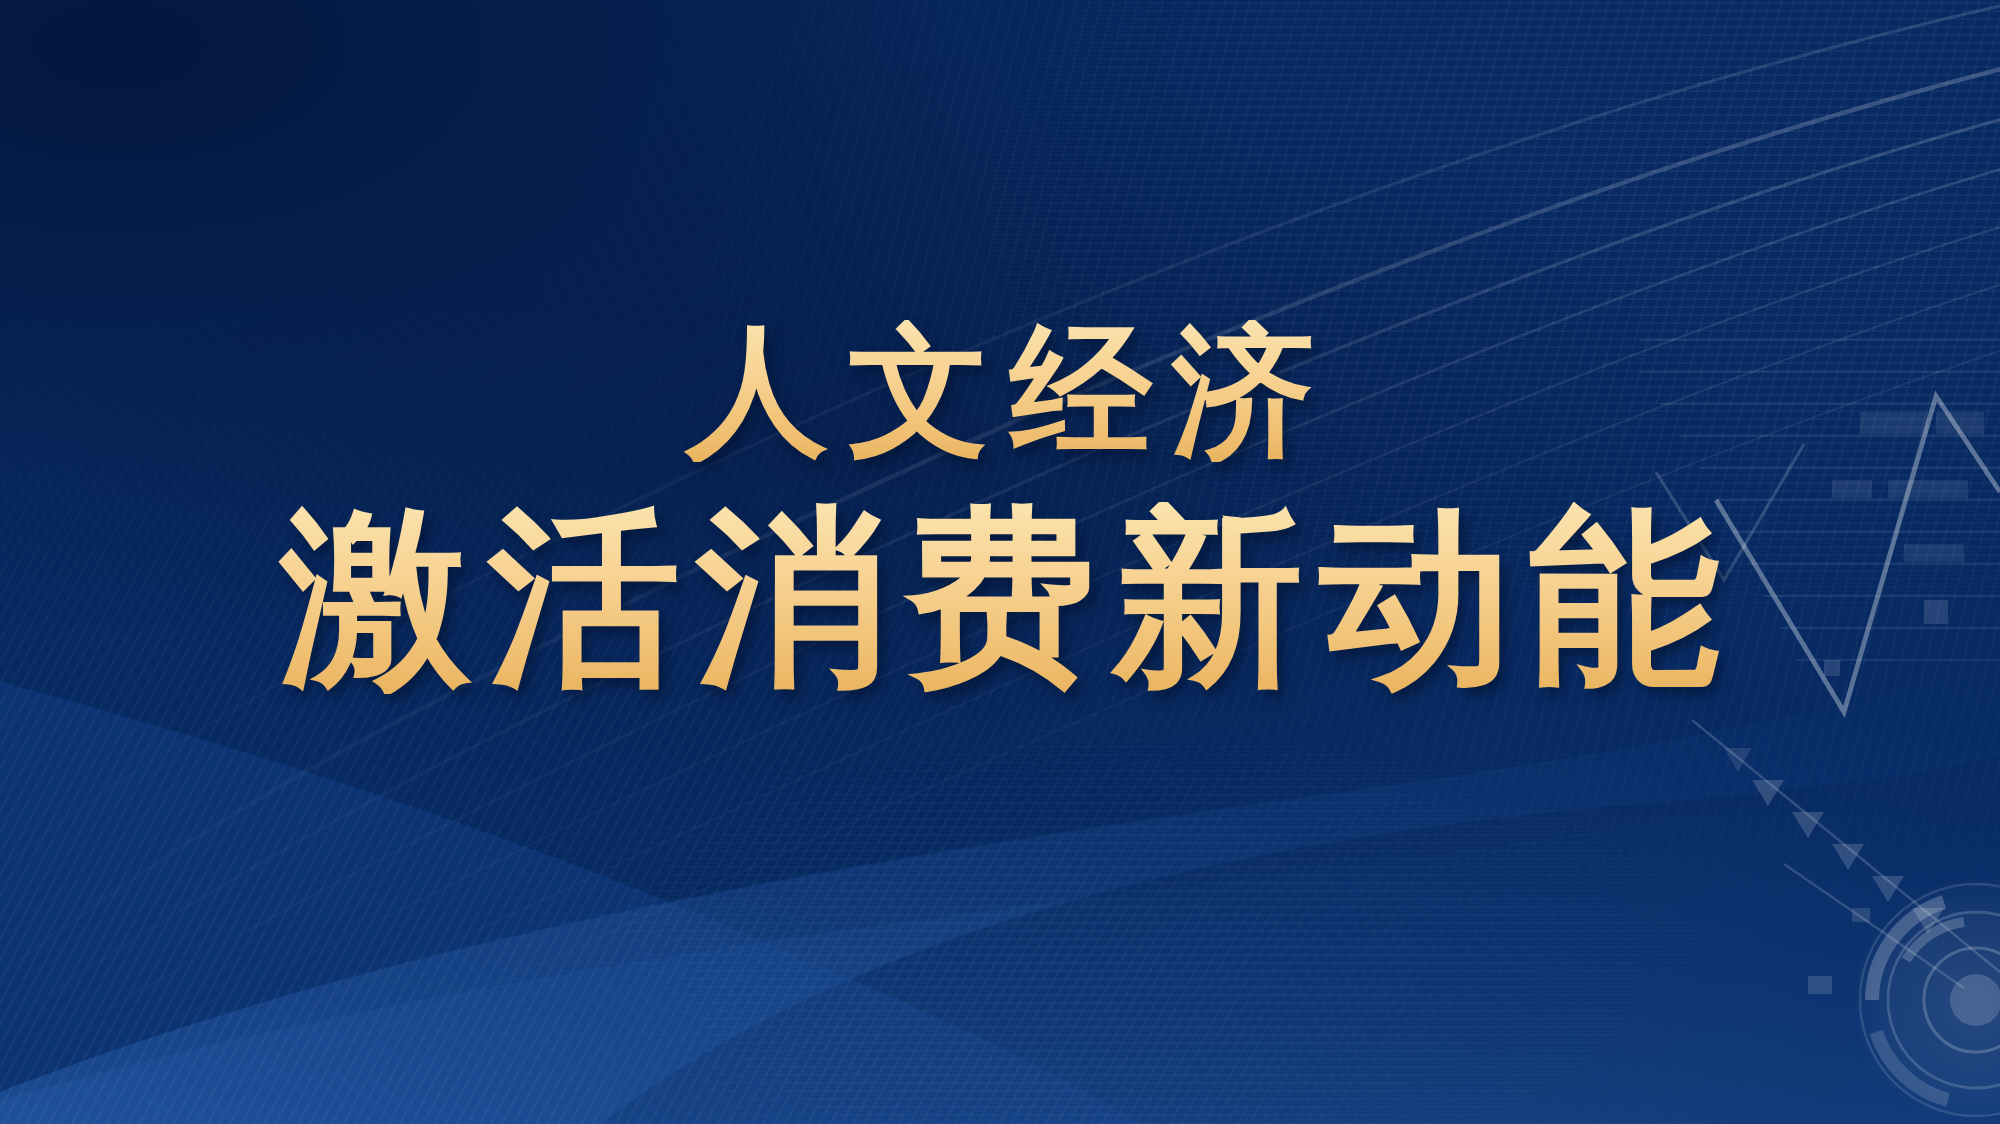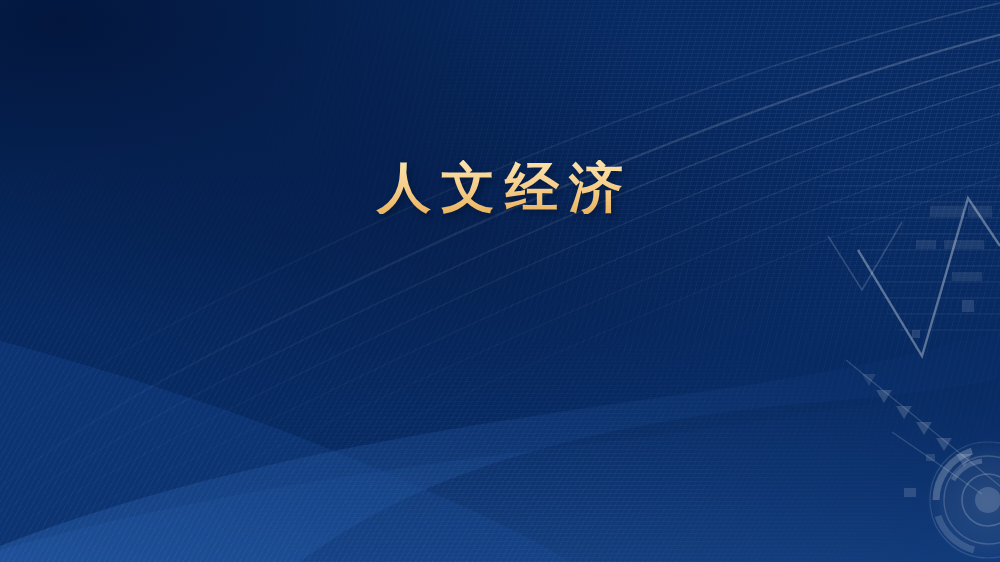--- a/index.html
+++ b/index.html
@@ -105,21 +105,21 @@
     color: #f6d28b;
     background: linear-gradient(180deg, #fbe3ad 0%, #f7d190 42%, #f0c073 78%, #e9b45f 100%);
     -webkit-background-clip: text;
             background-clip: text;
     -webkit-text-fill-color: transparent;
     filter: drop-shadow(3px 4px 3px rgba(2,16,44,0.55));
     white-space: nowrap;
     line-height: 1.0;
   }
   .title-line-1 {
-    font-size: 54px;
+    font-size: 71px;
     letter-spacing: 10px;
     padding-left: 10px;
     margin-bottom: 20px;
     text-decoration: underline;
   }
   .title-line-2 {
     font-size: 96px;
     letter-spacing: 8px;
     padding-left: 8px;
   }
@@ -244,15 +244,16 @@
     </g>
   </svg>
 
   <div class="bg-layer striation-a"></div>
   <div class="bg-layer striation-b"></div>
   <div class="bg-layer striation-h"></div>
   <div class="bg-layer striation-bottom"></div>
 
   <div class="title-block">
     <span class="title-line title-line-1">人文经济</span>
+    <span class="title-line title-line-2">激活消费新动能</span>
   </div>
 
 </div>
 
 </body></html>

